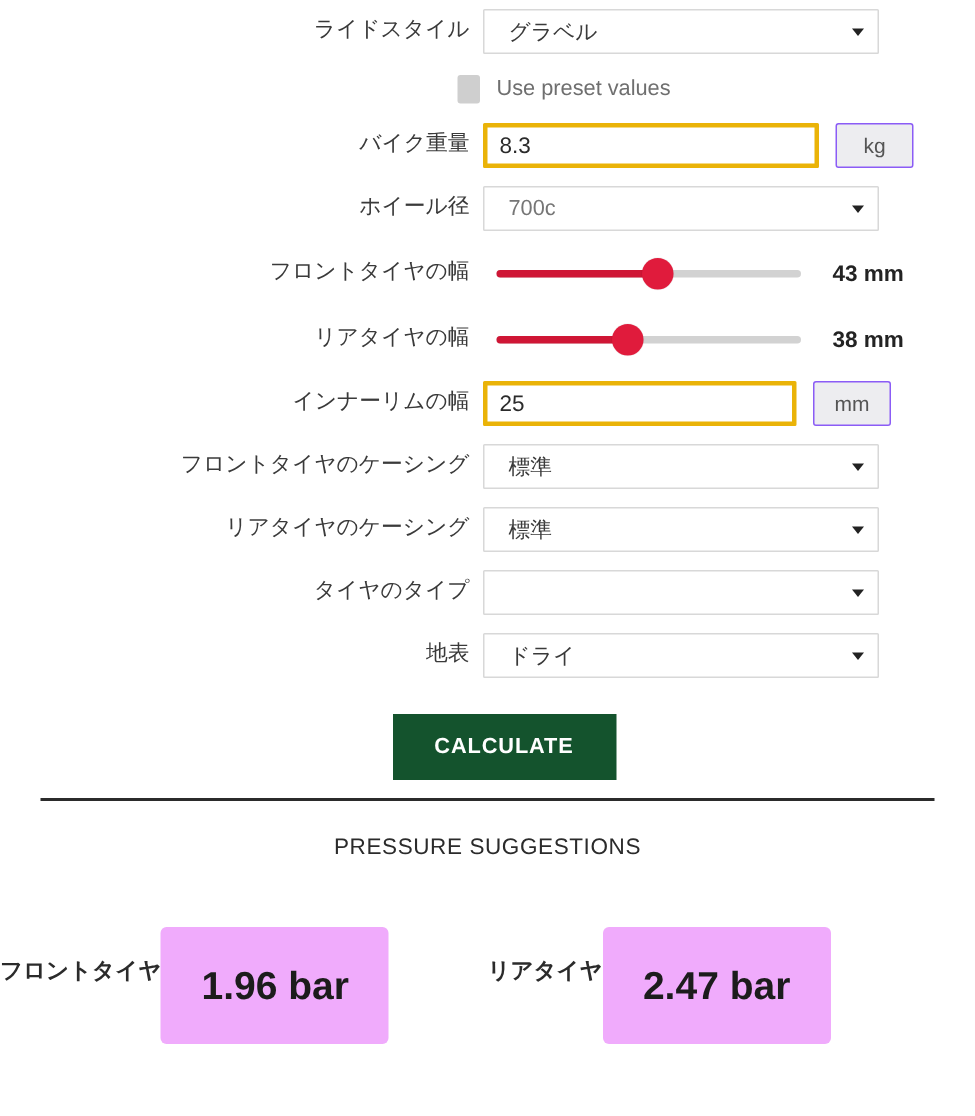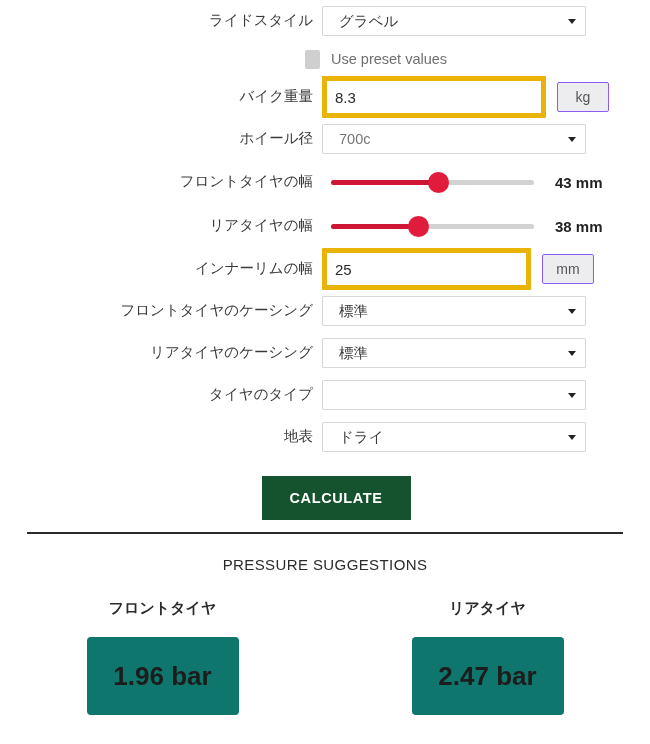--- a/index.html
+++ b/index.html
@@ -88,23 +88,23 @@
   }
   .check-label {
     margin-left: 11px;
     font-size: 14.5px;
     color: #6f6f6f;
   }
 
   
   .text-input {
     width: 224px;
-    height: 42px;
+    height: 30px;
     box-sizing: border-box;
-    border: 5px solid #eab308;
+    border: 3px solid #eab308;
     background: #ffffff;
     font-size: 15px;
     color: #2b2b2b;
     padding: 0 8px;
     border-radius: 1px;
     outline: none;
     font-family: "Liberation Sans", "DejaVu Sans", sans-serif;
   }
   .text-input.narrow { width: 209px; }
   .unit {
@@ -199,33 +199,33 @@
     color: #2b2b2b;
     margin-top: 22px;
   }
   .results {
     display: flex;
     margin-top: 26px;
   }
   .result-col {
     flex: 1;
     display: flex;
-    flex-direction: column;
+    flex-direction: row;
     align-items: center;
   }
   .result-label {
     font-size: 15px;
     font-weight: bold;
     color: #2b2b2b;
   }
   .result-box {
     margin-top: 19px;
     width: 152px;
     height: 78px;
-    background: #0f766e;
+    background: #f0abfc;
     border-radius: 4px;
     display: flex;
     align-items: center;
     justify-content: center;
   }
   .result-value {
     font-size: 26px;
     font-weight: bold;
     color: #1c1c1c;
   }

